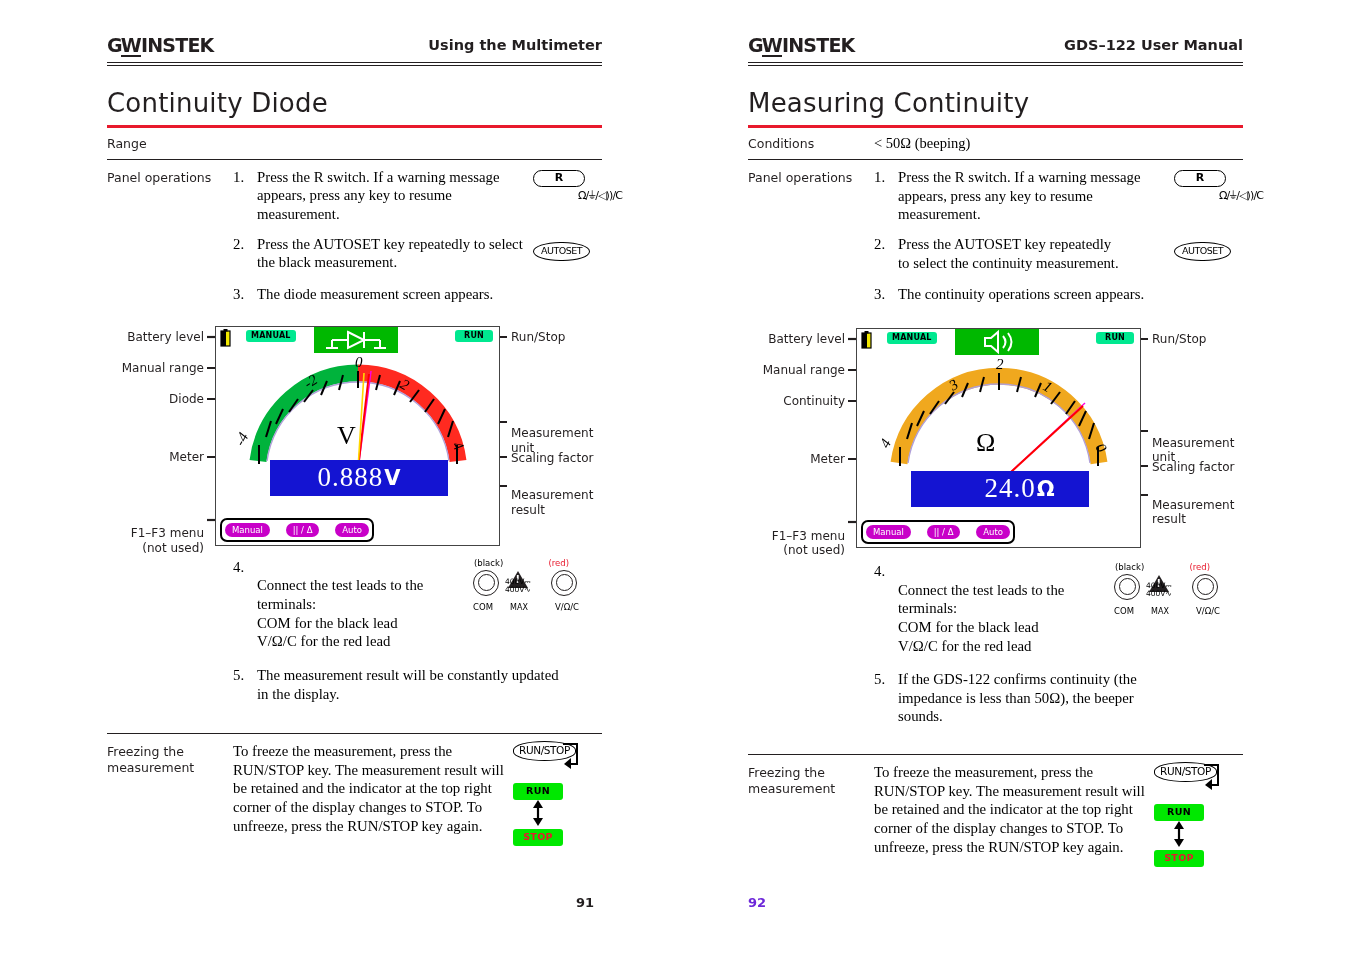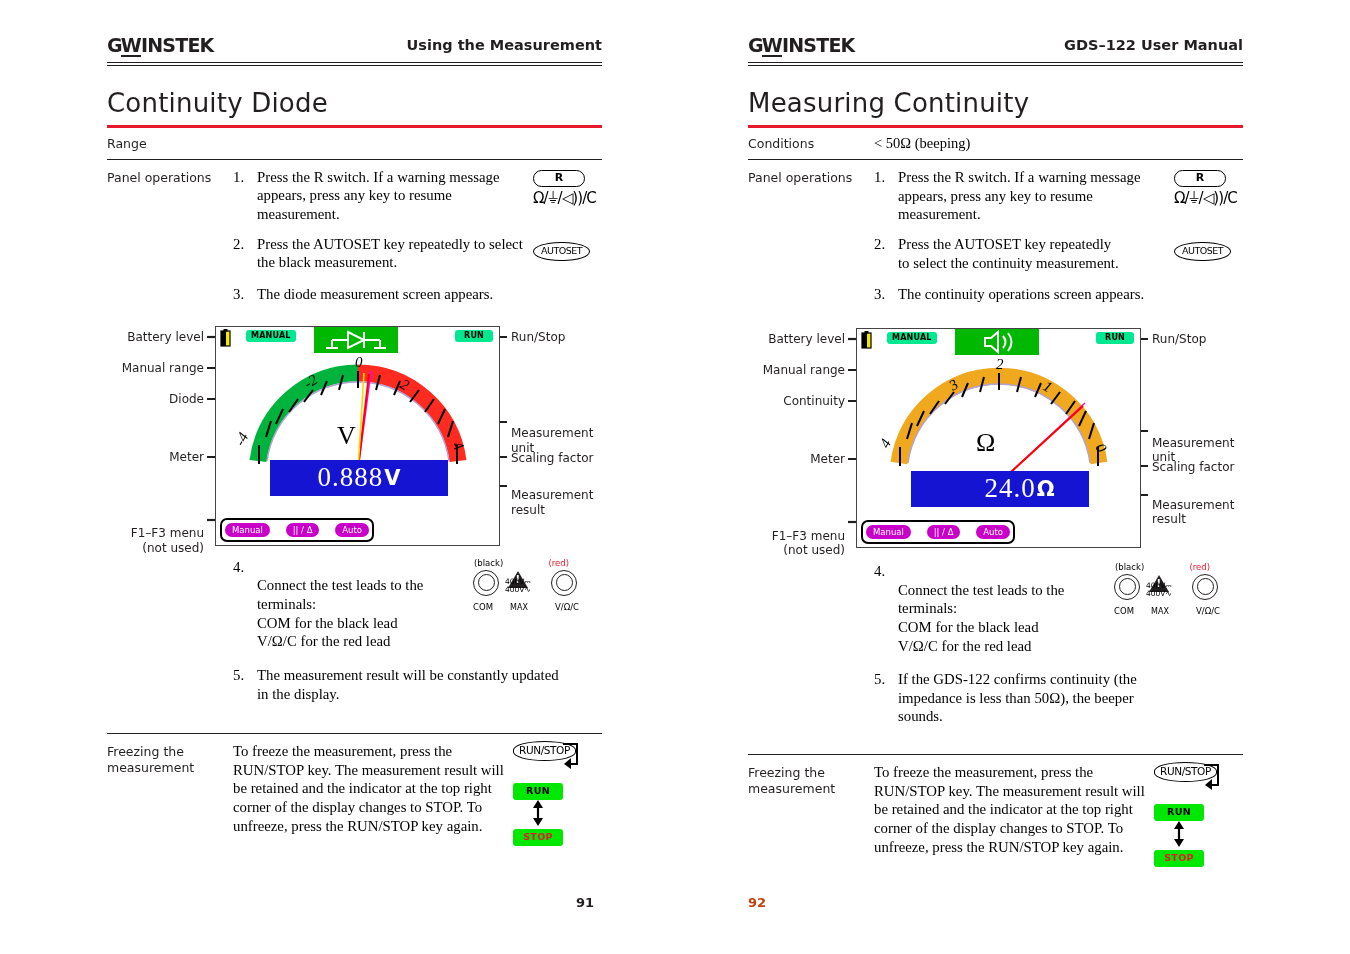--- a/index.html
+++ b/index.html
@@ -136,26 +136,27 @@
     width: 52px; height: 17px;
     line-height: 14px;
     text-align: center;
     font-family: "DejaVu Sans", sans-serif;
     font-weight: 700;
     font-size: 11px;
     background: #fff;
   }
   .key-sub {
     font-family: "DejaVu Sans", sans-serif;
-    font-size: 15px;
+    font-size: 11px;
     letter-spacing: -0.9px;
     white-space: nowrap;
     margin-top: 2px;
     text-align: right;
     width: 56px;
+    margin-left: 33px;
   }
   .key-autoset {
     display: inline-block;
     border: 1.5px solid #000;
     border-radius: 50%/52%;
     padding: 2px 7px 3px 7px;
     font-family: "DejaVu Sans", sans-serif;
     font-size: 9.5px;
     letter-spacing: -0.5px;
     background: #fff;
@@ -274,21 +275,21 @@
   }
 </style>
 </head>
 <body>
 
 <div class="page" id="page-left">
   <div class="page-inner">
 
     <div class="hdr">
       <div class="logo">G<span class="w-mark">W</span>INSTEK</div>
-      <div class="hdr-title">Using the Measurement</div>
+      <div class="hdr-title">Using the Multimeter</div>
       <div class="hdr-rule"></div>
     </div>
 
     <h1 class="sec-title">Continuity Diode</h1>
     <div class="red-rule"></div>
 
     <div class="row" style="padding-top:6px;padding-bottom:7px;">
       <div class="lbl">Range</div>
     </div>
     <div style="border-top:1px solid #231f20;"></div>
@@ -738,14 +739,14 @@
             <polygon points="25,26 20,18 30,18" fill="#000"></polygon>
           </svg>
           <div>
             <span class="badge-stop">STOP</span>
           </div>
         </div>
       </div>
     </div>
 
   </div>
-  <div style="position:absolute;left:73px;top:895px;font-family:'DejaVu Sans',sans-serif;font-weight:700;font-size:13px;color:#c2410c;">92</div>
+  <div style="position:absolute;left:73px;top:895px;font-family:'DejaVu Sans',sans-serif;font-weight:700;font-size:13px;color:#6d28d9;">92</div>
 </div>
 
 </body></html>

